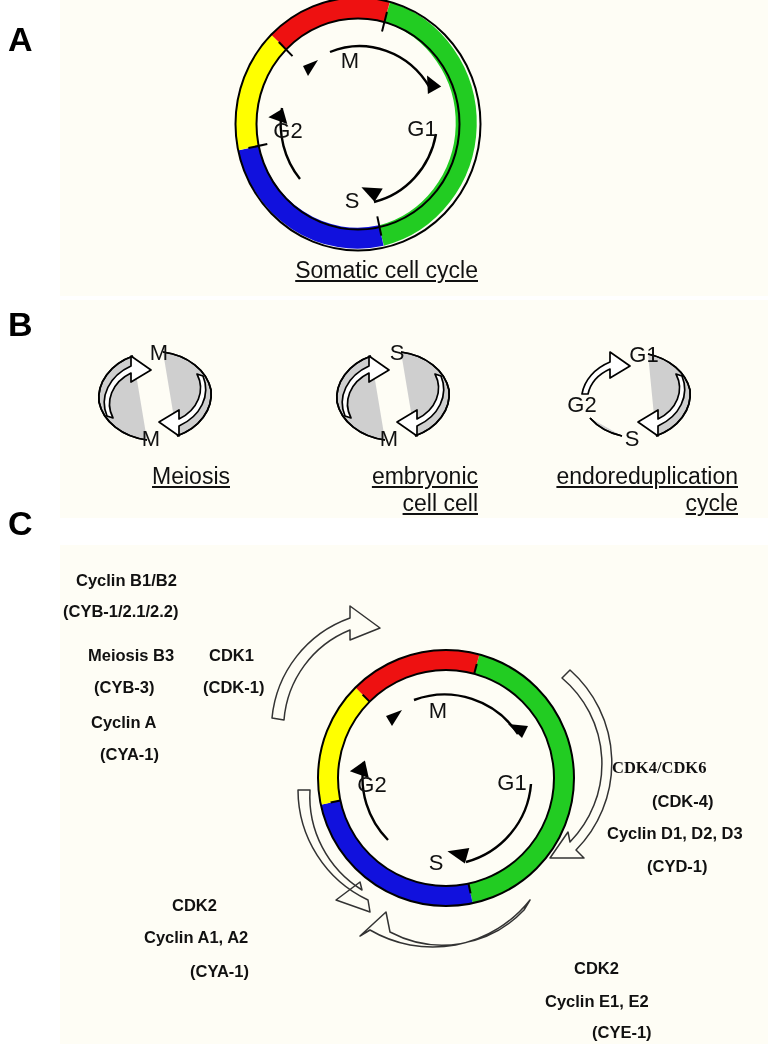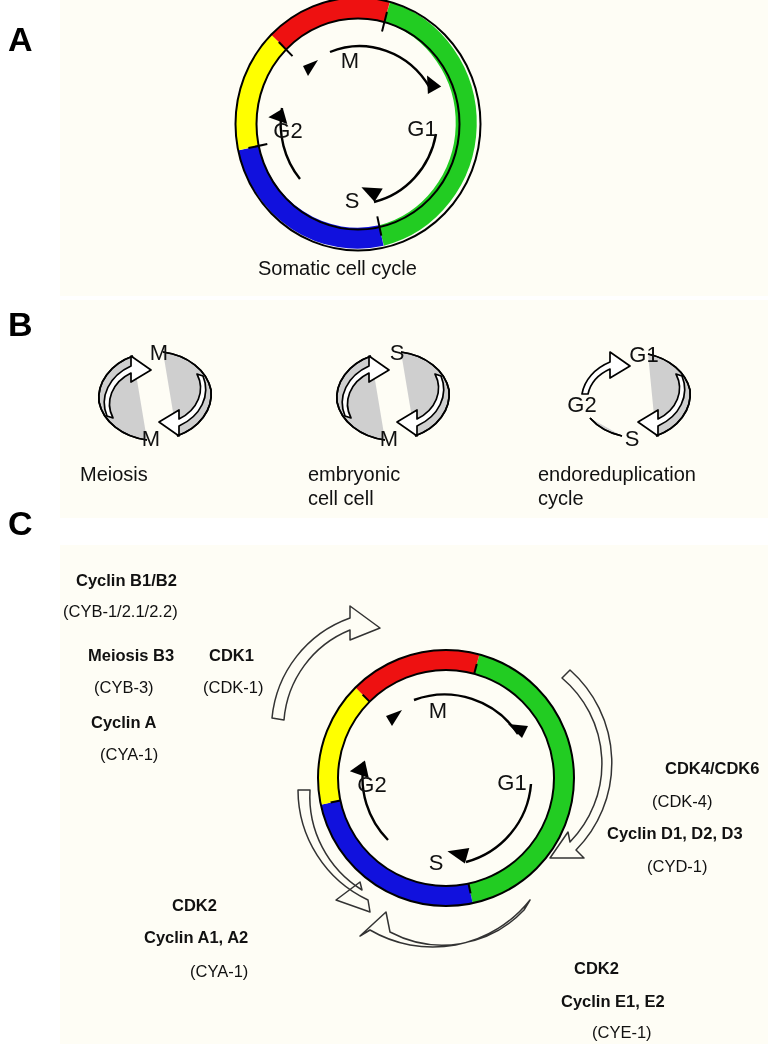--- a/index.html
+++ b/index.html
@@ -15,32 +15,34 @@
     position:absolute;
     font-family:"Liberation Sans", sans-serif;
     font-weight:bold;
     font-size:34px;
     color:#000;
     line-height:1;
   }
   .fig{position:absolute;}
   .cap{
     position:absolute;
-    font-size:20px;
+    font-size:23px;
     color:#111;
-    text-align:left;
+    text-align:right;
     line-height:1.18;
     white-space:pre-line;
+    text-decoration:underline;
   }
   .lbl{
     position:absolute;
     font-size:16.5px;
     color:#111;
     white-space:nowrap;
     line-height:1.25;
+    font-weight:bold;
   }
   .lbl.b{font-weight:bold;text-align:right;}
   svg{display:block;overflow:visible;}
   .ringtxt{font-family:"Liberation Sans", sans-serif;font-size:22px;fill:#111;}
 </style>
 </head>
 <body>
 
 <div class="panel-bg" style="left:60px;top:0px;width:708px;height:296px;"></div>
 
@@ -212,24 +214,24 @@
 <div class="lbl b" style="left:76px;top:570px;">Cyclin B1/B2</div>
 <div class="lbl" style="left:63px;top:601px;">(CYB-1/2.1/2.2)</div>
 <div class="lbl b" style="left:88px;top:645px;">Meiosis B3</div>
 <div class="lbl" style="left:94px;top:677px;">(CYB-3)</div>
 <div class="lbl b" style="left:91px;top:712px;">Cyclin A</div>
 <div class="lbl" style="left:100px;top:744px;">(CYA-1)</div>
 
 <div class="lbl b" style="left:209px;top:645px;">CDK1</div>
 <div class="lbl" style="left:203px;top:677px;">(CDK-1)</div>
 
-<div class="lbl b" style="left:665px;top:758px;">CDK4/CDK6</div>
+<div class="lbl b" style="left:612px;top:758px;font-family:Liberation Serif, serif;">CDK4/CDK6</div>
 <div class="lbl" style="left:652px;top:791px;">(CDK-4)</div>
 <div class="lbl b" style="left:607px;top:823px;">Cyclin D1, D2, D3</div>
 <div class="lbl" style="left:647px;top:856px;">(CYD-1)</div>
 
 <div class="lbl b" style="left:172px;top:895px;">CDK2</div>
 <div class="lbl b" style="left:144px;top:927px;">Cyclin A1, A2</div>
 <div class="lbl" style="left:190px;top:961px;">(CYA-1)</div>
 
 <div class="lbl b" style="left:574px;top:958px;">CDK2</div>
-<div class="lbl b" style="left:545px;top:991px;margin-left:16px;">Cyclin E1, E2</div>
+<div class="lbl b" style="left:545px;top:991px;">Cyclin E1, E2</div>
 <div class="lbl" style="left:592px;top:1022px;">(CYE-1)</div>
 
 </body></html>

